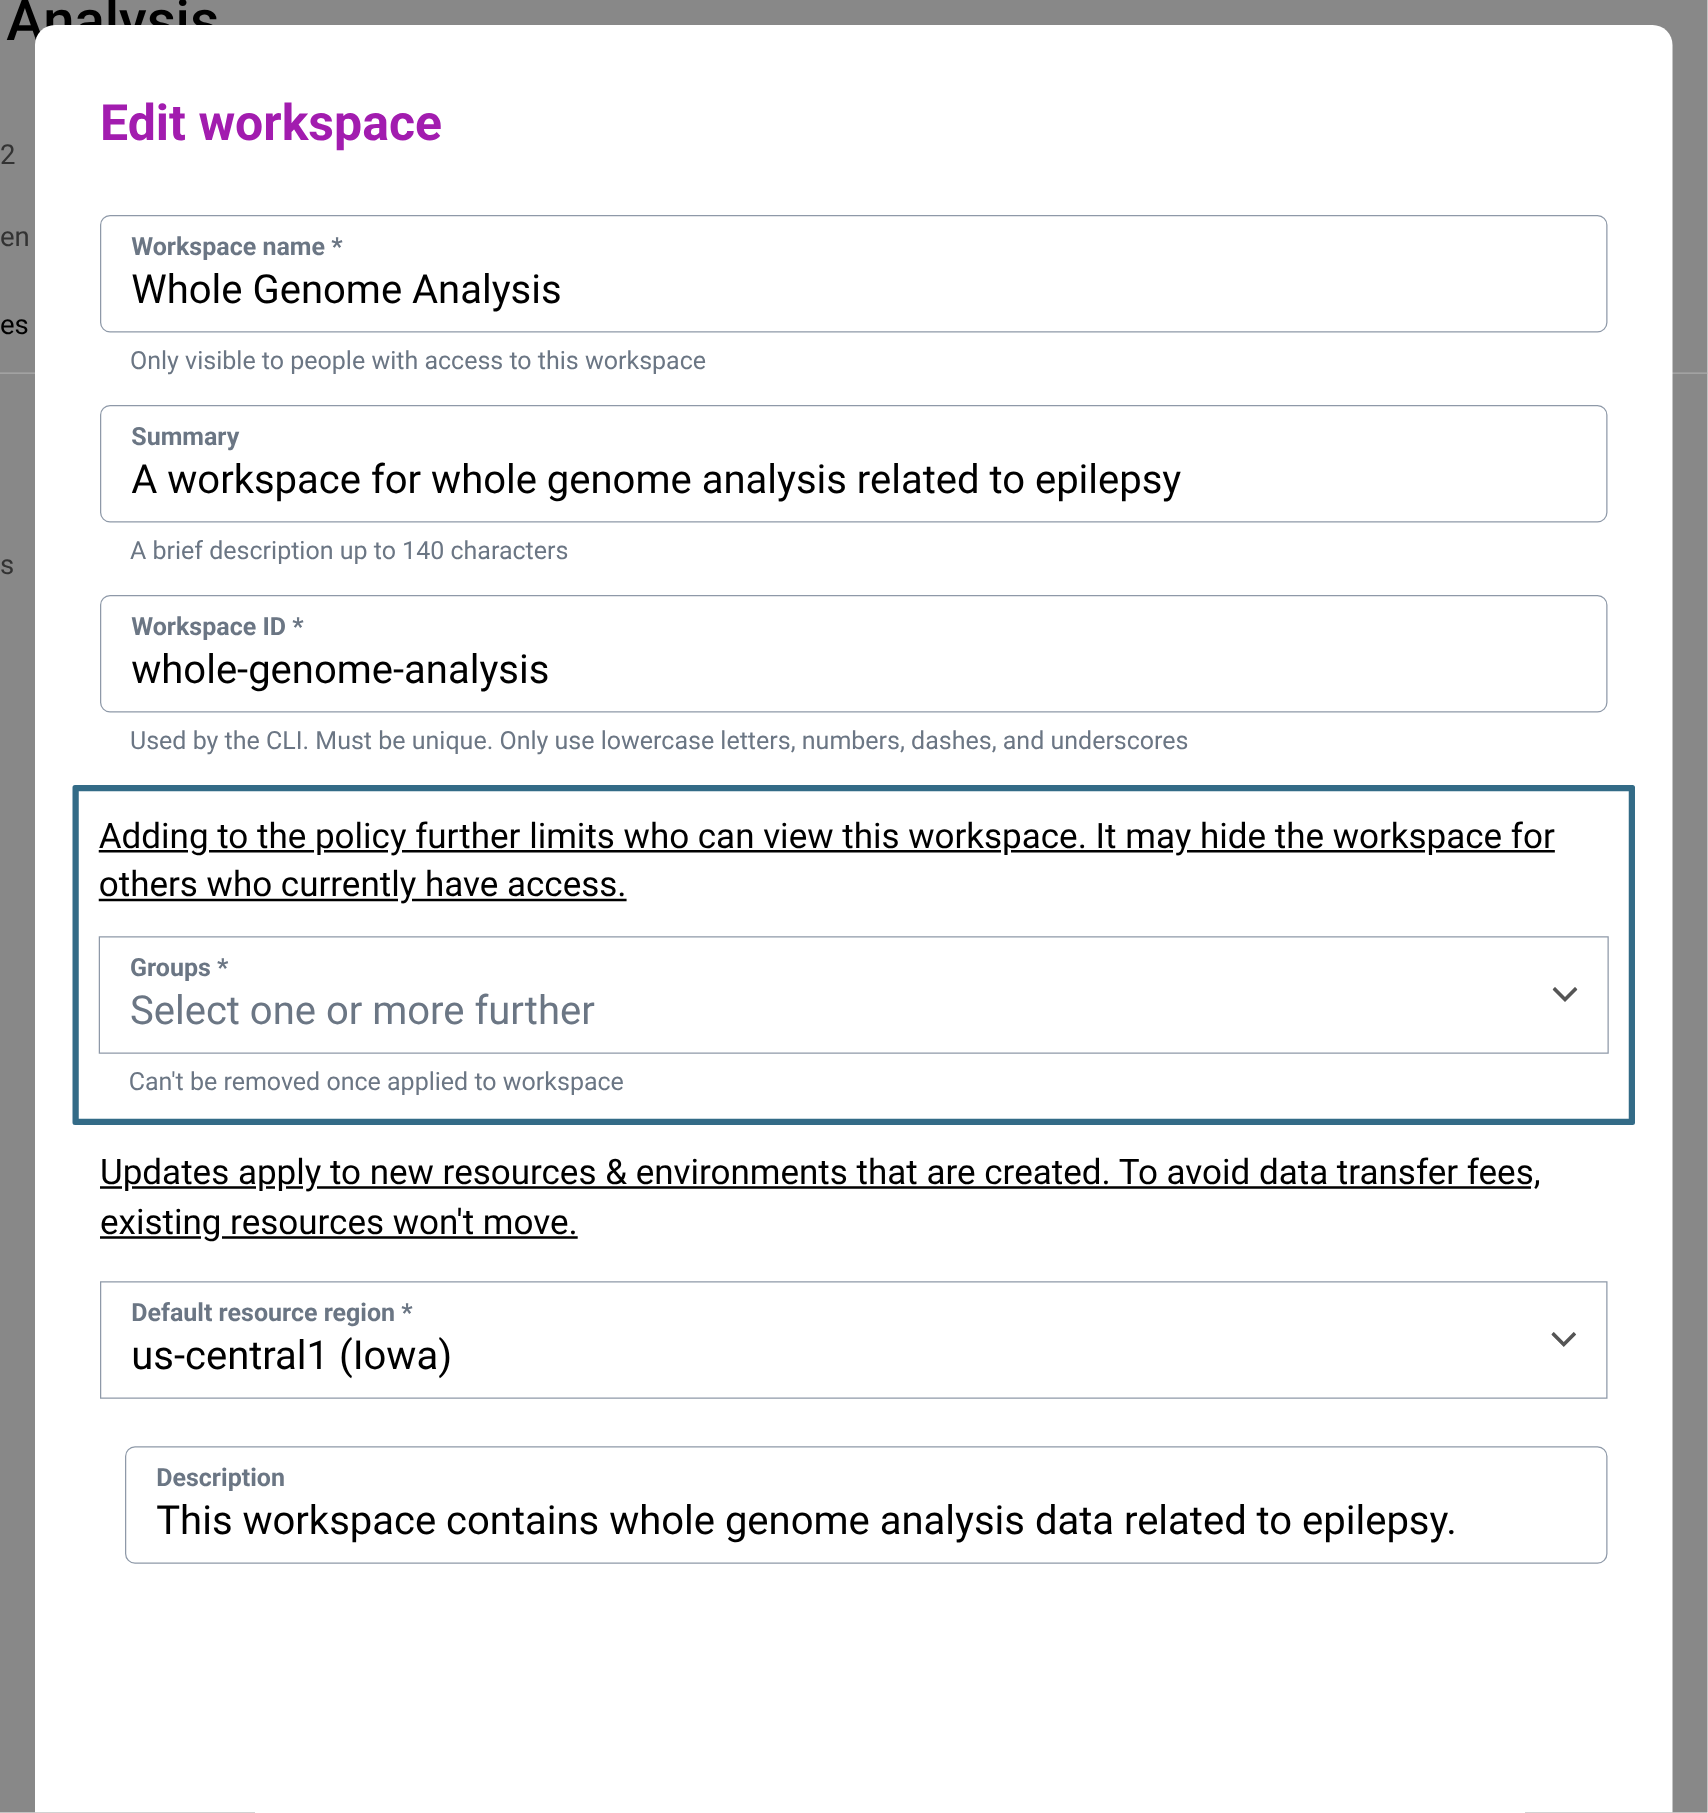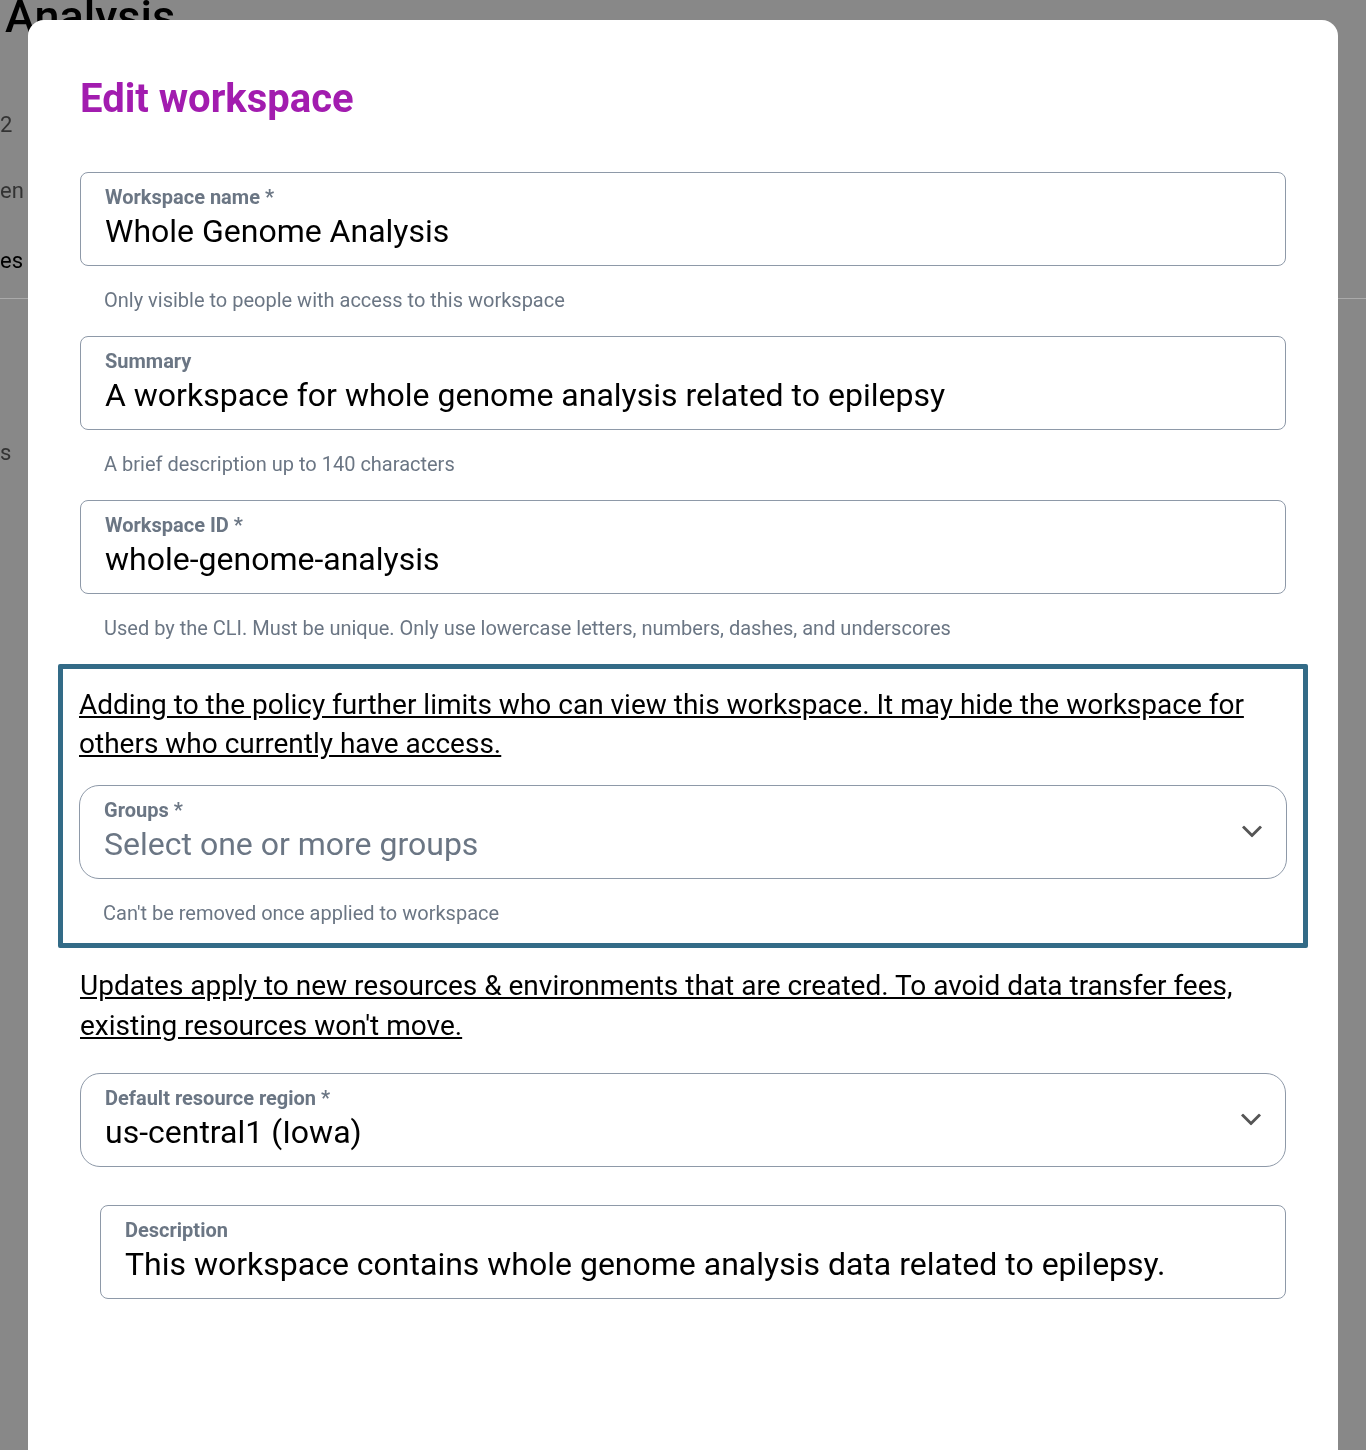--- a/index.html
+++ b/index.html
@@ -71,42 +71,42 @@
       width: 100%;
       font-family: inherit;
       background: transparent;
     }
     .field-placeholder {
       color: #6b7684;
     }
     .helper-text {
       font-size: 20px;
       color: #6b7684;
-      margin-top: 22px;
+      margin-top: 10px;
       margin-bottom: 24px;
       padding-left: 24px;
     }
     .info-text {
       font-size: 28px;
       color: #000;
       line-height: 1.4;
       margin-bottom: 22px;
       text-decoration: underline;
     }
     .policy-box {
       border: 5px solid #336b87;
       border-radius: 2px;
       padding: 16px 16px 18px 16px;
       margin-bottom: 18px;
       margin-left: -22px;
       margin-right: -22px;
     }
     .select-field {
       border: 1px solid #8e99a8;
-      border-radius: 20px;
+      border-radius: 0;
       padding: 12px 24px 14px 24px;
       background: #fff;
       position: relative;
       cursor: pointer;
     }
     .select-caret {
       position: absolute;
       right: 24px;
       top: 50%;
       transform: translateY(-50%);
@@ -158,21 +158,21 @@
       <div class="field-label">Workspace ID *</div>
       <input class="field-value" type="text" value="whole-genome-analysis" style="">
     </div>
     <div class="helper-text">Used by the CLI. Must be unique. Only use lowercase letters, numbers, dashes, and underscores</div>
   </div>
 
   <div class="policy-box">
     <div class="info-text">Adding to the policy further limits who can view this workspace. It may hide the workspace for others who currently have access.</div>
     <div class="select-field">
       <div class="field-label">Groups *</div>
-      <div class="field-value field-placeholder">Select one or more groups</div>
+      <div class="field-value field-placeholder">Select one or more further</div>
       <span class="select-caret">
         <svg viewBox="0 0 20 12">
             <path d="M0 2 L10 12 L20 2 L18 0 L10 8 L2 0 Z"></path>
           </svg>
       </span>
     </div>
     <div class="helper-text" style="margin-bottom:0;">Can't be removed once applied to workspace</div>
   </div>
 
   <div class="region-section">

